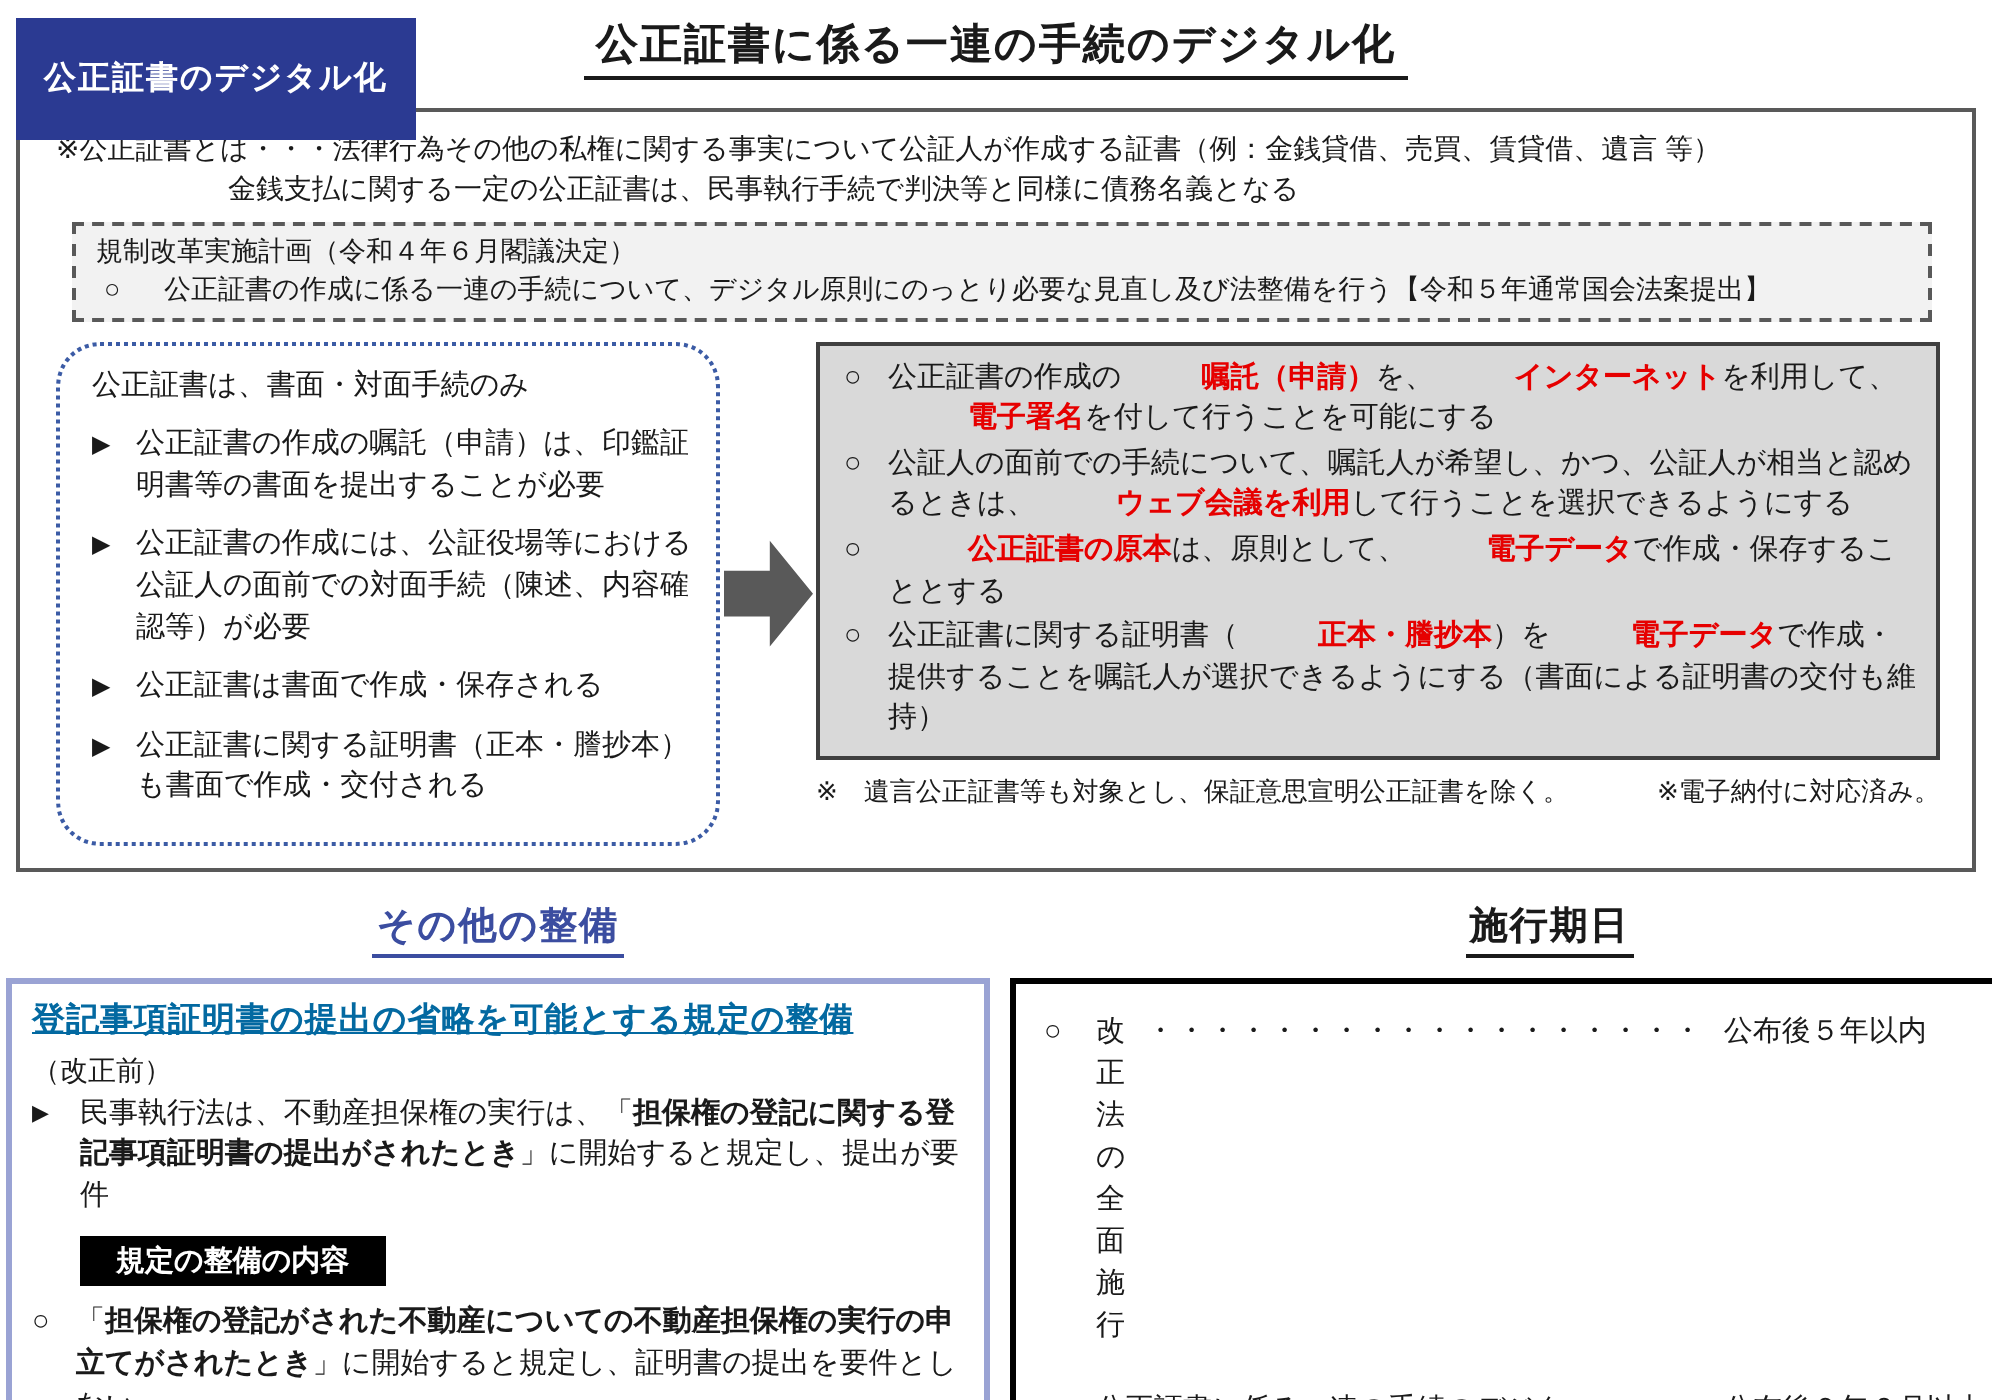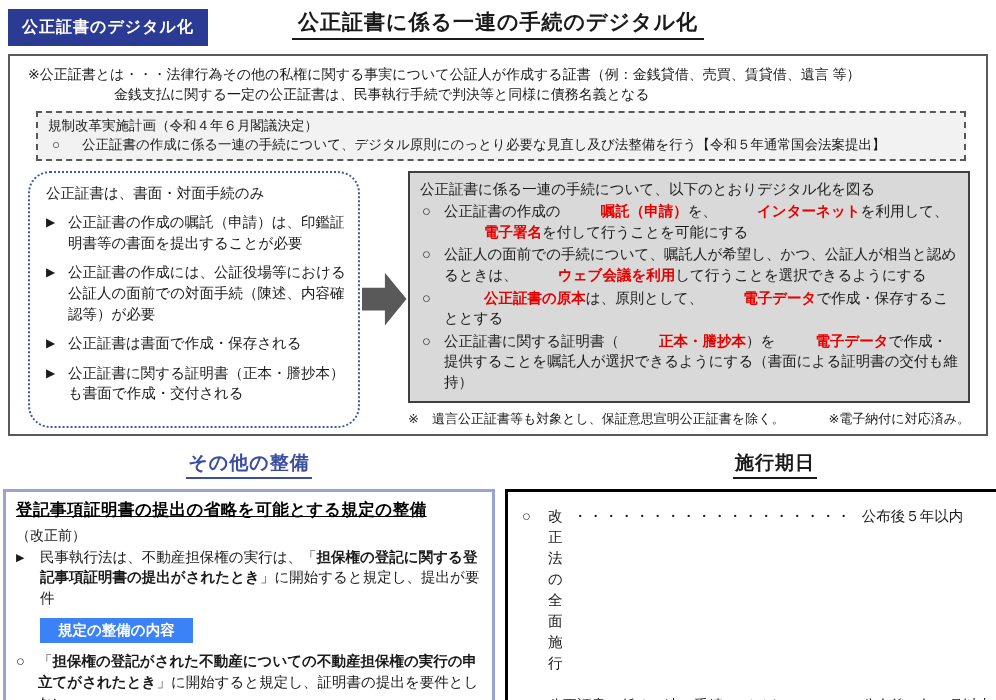--- a/index.html
+++ b/index.html
@@ -8,21 +8,21 @@
     background: #ffffff; color: #1a1a1a;
     font-family: "Liberation Sans", "DejaVu Sans", sans-serif;
   }
   .page { position: relative; width: 996px; height: 700px; }
 
   
   .header { position: relative; height: 50px; }
   .tag-badge {
     position: absolute; left: 8px; top: 9px;
     background: #2B3A92; color: #fff; font-weight: bold;
-    font-size: 16px; padding: 8px 14px; letter-spacing: 1px;
+    font-size: 16px; padding: 20px 14px; letter-spacing: 1px;
   }
   .page-title-wrap { text-align: center; padding-top: 8px; }
   .page-title {
     display: inline-block; font-size: 21px; font-weight: bold; color: #1a1a1a;
     border-bottom: 2.5px solid #1a1a1a; padding: 0 6px 2px 6px; letter-spacing: 1px;
   }
 
   
   .outer-box {
     margin: 4px 8px 0 8px; border: 2px solid #595959;
@@ -81,29 +81,29 @@
     display: inline-block; font-size: 19px; font-weight: bold;
     padding: 0 2px 1px 2px; letter-spacing: 1px;
   }
   .section-heading.blue { color: #3B4DA0; border-bottom: 2.5px solid #3B4DA0; }
   .section-heading.black { color: #1a1a1a; border-bottom: 2.5px solid #1a1a1a; }
 
   .other-box {
     border: 3px solid #9AA3D4; padding: 7px 10px 10px 10px; min-height: 200px;
   }
   .other-title {
-    color: #000000; font-size: 16.5px; font-weight: bold;
+    color: #0369a1; font-size: 16.5px; font-weight: bold;
     text-decoration: underline; margin-bottom: 6px; letter-spacing: 0.5px;
   }
   .before-label { font-size: 14px; margin-bottom: 2px; }
   .before-item { display: flex; font-size: 14.5px; line-height: 1.4; margin-bottom: 10px; }
   .before-item .marker { flex: 0 0 24px; font-size: 11px; padding-top: 3px; }
   .rule-badge {
     display: inline-block; margin-left: 24px; margin-bottom: 8px;
-    background: #3b82f6; color: #fff; font-weight: bold;
+    background: #000000; color: #fff; font-weight: bold;
     font-size: 14.5px; padding: 3px 18px;
   }
   .after-item { display: flex; font-size: 14.5px; line-height: 1.45; }
   .after-item .marker { flex: 0 0 22px; }
 
   .schedule-box {
     border: 3px solid #000; padding: 14px 12px 8px 14px; min-height: 204px;
     font-size: 14.5px;
   }
   .sched-row { display: flex; margin-bottom: 21px; line-height: 1.45; }
@@ -159,21 +159,20 @@
           <span>公正証書に関する証明書（正本・謄抄本）も書面で作成・交付される</span>
         </div>
       </div>
 
       <div class="arrow-col">
         <div class="arrow-shape"></div>
       </div>
 
       <div class="digital-col">
         <div class="digital-box">
-          <div class="digital-title">公正証書に係る一連の手続について、以下のとおりデジタル化を図る</div>
           <div class="digital-item">
             <span class="marker">○</span>
             <span><span>公正証書の作成の</span><span class="seg-red">嘱託（申請）</span><span>を、</span><span class="seg-red">インターネット</span><span>を利用して、</span><span class="seg-red">電子署名</span><span>を付して行うことを可能にする</span></span>
           </div>
           <div class="digital-item">
             <span class="marker">○</span>
             <span><span>公証人の面前での手続について、嘱託人が希望し、かつ、公証人が相当と認めるときは、</span><span class="seg-red">ウェブ会議を利用</span><span>して行うことを選択できるようにする</span></span>
           </div>
           <div class="digital-item">
             <span class="marker">○</span>

